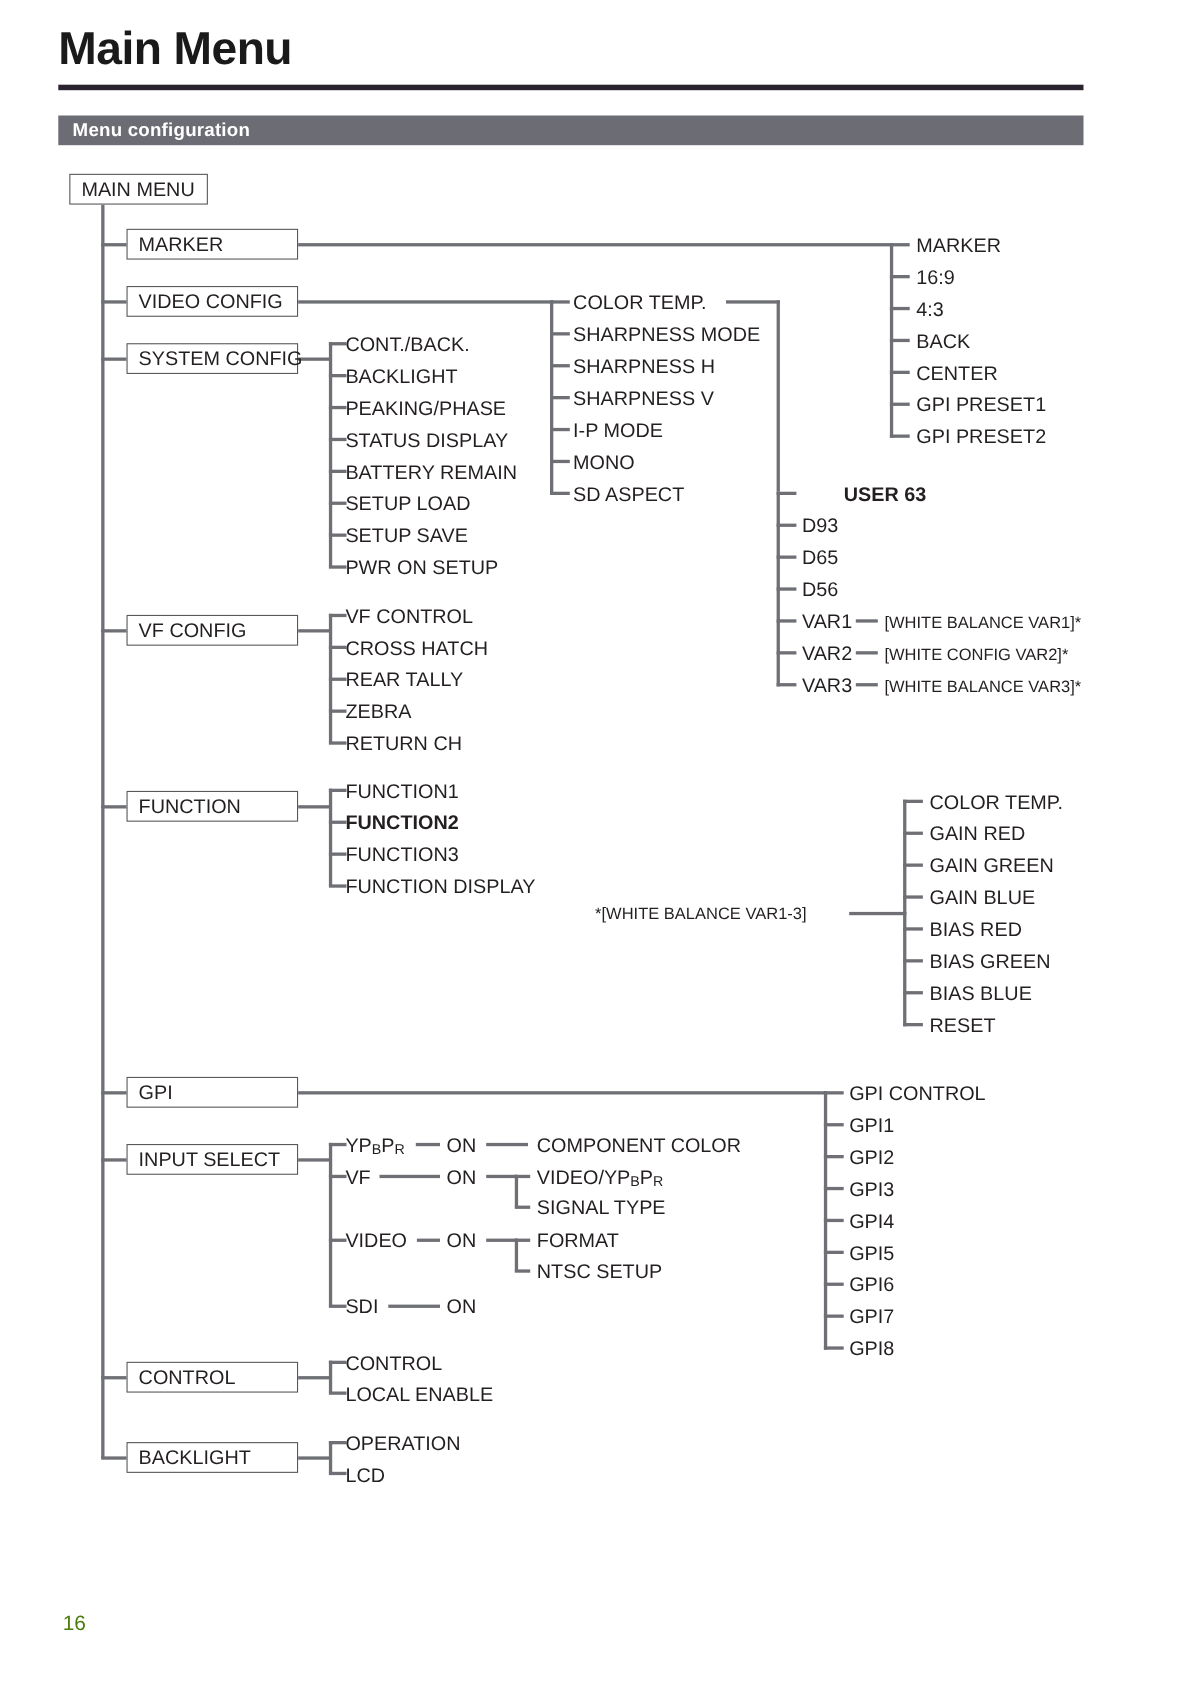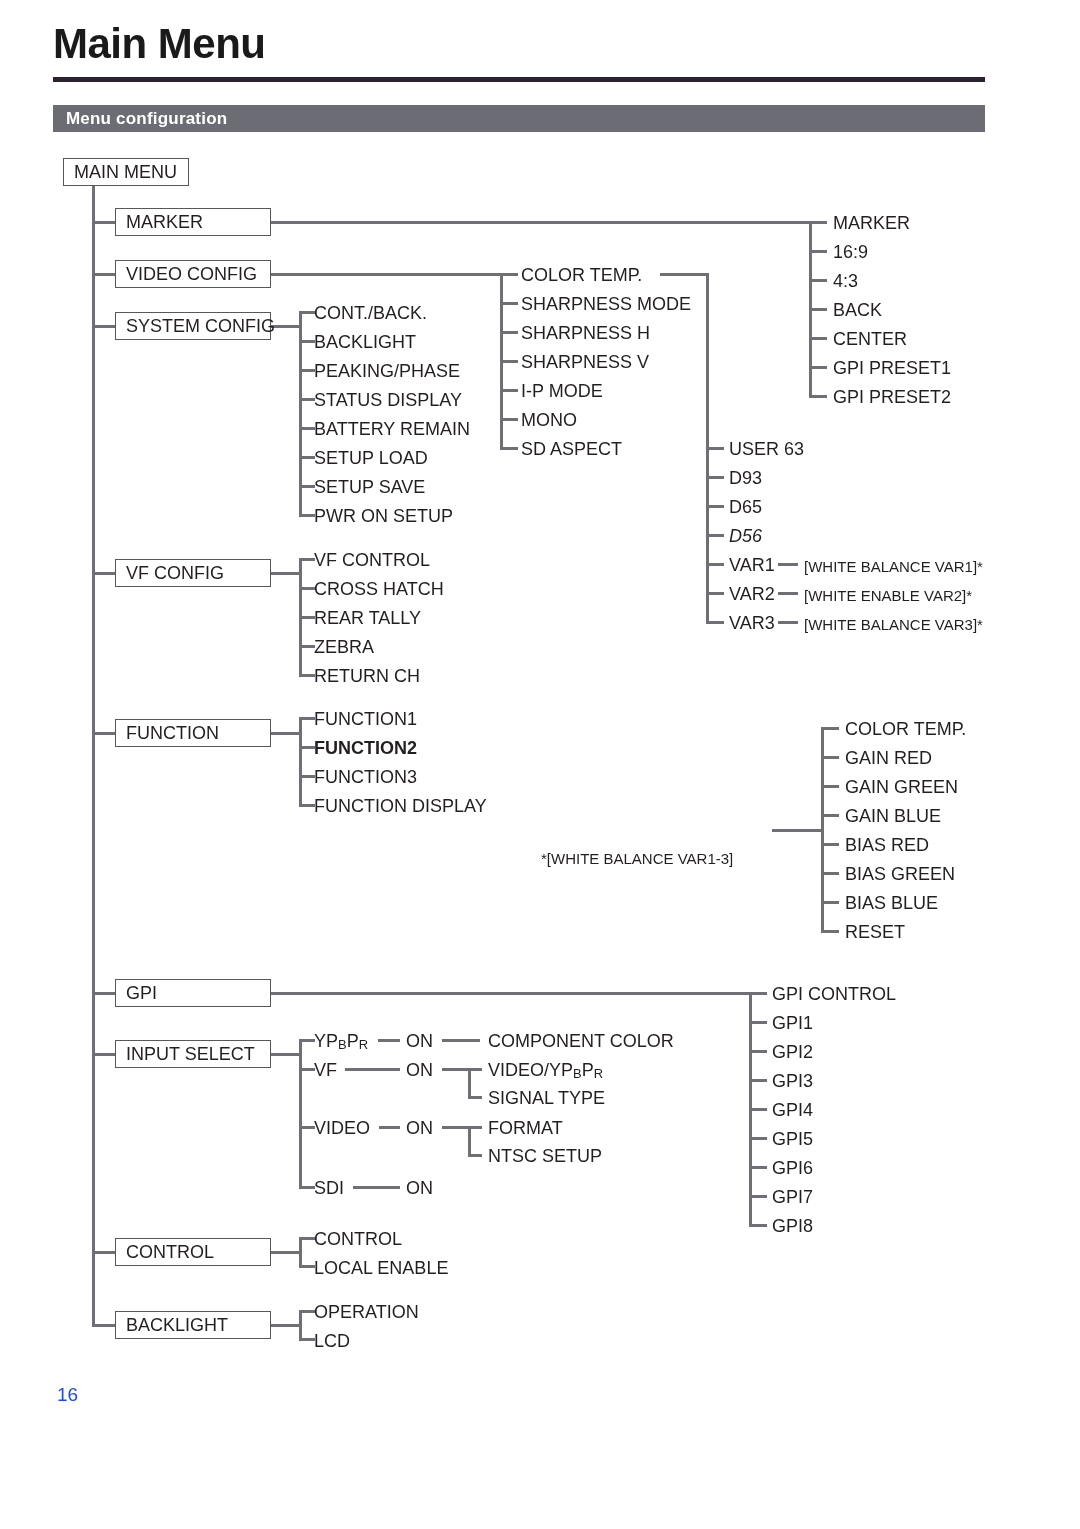--- a/index.html
+++ b/index.html
@@ -26,22 +26,22 @@
   #section-bar {
     position:absolute; left:53px; top:105px;
     width:932px; height:27px; background:#6c6d74;
   }
   #section-bar-label {
     position:absolute; left:13px; top:4px;
     font-size:17px; font-weight:bold; color:#ffffff;
     letter-spacing:0.2px;
   }
   #page-number {
-    position:absolute; left:57px; top:1384px;
-    font-size:19px; color:#1d4ed8;
+    position:absolute; left:57px; top:1466px;
+    font-size:19px; color:#4d7c0f;
   }
 
   
   #diagram {
     position:absolute; left:0; top:0; width:1080px; height:1529px;
   }
 
   
   .node-box {
     position:absolute;
@@ -146,33 +146,33 @@
   <div class="hline" style="left:660px; top:273px; width:49px;"></div>
   <div class="vline" style="left:706px; top:273px; height:174px;"></div>
   <div class="vline" style="left:706px; top:447px; height:177px;"></div>
   <div class="hline" style="left:706px; top:447px; width:18px;"></div>
   <div class="hline" style="left:706px; top:476px; width:18px;"></div>
   <div class="hline" style="left:706px; top:505px; width:18px;"></div>
   <div class="hline" style="left:706px; top:534px; width:18px;"></div>
   <div class="hline" style="left:706px; top:563px; width:18px;"></div>
   <div class="hline" style="left:706px; top:592px; width:18px;"></div>
   <div class="hline" style="left:706px; top:621px; width:18px;"></div>
-  <div class="leaf" style="left:729px; top:440px;">USER  63</div>
+  <div class="leaf" style="left:767px; top:440px;font-weight:bold;">USER  63</div>
   <div class="leaf" style="left:729px; top:469px;">D93</div>
   <div class="leaf" style="left:729px; top:498px;">D65</div>
-  <div class="leaf" style="left:729px; top:527px;font-style:italic;">D56</div>
+  <div class="leaf" style="left:729px; top:527px;">D56</div>
   <div class="leaf" style="left:729px; top:556px;">VAR1</div>
   <div class="leaf" style="left:729px; top:585px;">VAR2</div>
   <div class="leaf" style="left:729px; top:614px;">VAR3</div>
 
   <div class="hline" style="left:778px; top:563px; width:20px;"></div>
   <div class="hline" style="left:778px; top:592px; width:20px;"></div>
   <div class="hline" style="left:778px; top:621px; width:20px;"></div>
   <div class="leaf small" style="left:804px; top:558px;">[WHITE BALANCE VAR1]*</div>
-  <div class="leaf small" style="left:804px; top:587px;">[WHITE ENABLE VAR2]*</div>
+  <div class="leaf small" style="left:804px; top:587px;">[WHITE CONFIG VAR2]*</div>
   <div class="leaf small" style="left:804px; top:616px;">[WHITE BALANCE VAR3]*</div>
 
   <div class="hline" style="left:271px; top:325px; width:30px;"></div>
   <div class="vline" style="left:299px; top:311px; height:204px;"></div>
   <div class="hline" style="left:299px; top:311px; width:16px;"></div>
   <div class="hline" style="left:299px; top:340px; width:16px;"></div>
   <div class="hline" style="left:299px; top:369px; width:16px;"></div>
   <div class="hline" style="left:299px; top:398px; width:16px;"></div>
   <div class="hline" style="left:299px; top:427px; width:16px;"></div>
   <div class="hline" style="left:299px; top:456px; width:16px;"></div>
@@ -204,21 +204,21 @@
   <div class="vline" style="left:299px; top:717px; height:88px;"></div>
   <div class="hline" style="left:299px; top:717px; width:16px;"></div>
   <div class="hline" style="left:299px; top:746px; width:16px;"></div>
   <div class="hline" style="left:299px; top:775px; width:16px;"></div>
   <div class="hline" style="left:299px; top:804px; width:16px;"></div>
   <div class="leaf" style="left:314px; top:710px;">FUNCTION1</div>
   <div class="leaf" style="left:314px; top:739px;font-weight:bold;">FUNCTION2</div>
   <div class="leaf" style="left:314px; top:768px;">FUNCTION3</div>
   <div class="leaf" style="left:314px; top:797px;">FUNCTION DISPLAY</div>
 
-  <div class="leaf small" style="left:541px; top:822px;margin-top:28px;">*[WHITE BALANCE VAR1-3]</div>
+  <div class="leaf small" style="left:541px; top:822px;">*[WHITE BALANCE VAR1-3]</div>
   <div class="hline" style="left:772px; top:829px; width:52px;"></div>
   <div class="vline" style="left:821px; top:727px; height:206px;"></div>
   <div class="hline" style="left:821px; top:727px; width:18px;"></div>
   <div class="hline" style="left:821px; top:756px; width:18px;"></div>
   <div class="hline" style="left:821px; top:785px; width:18px;"></div>
   <div class="hline" style="left:821px; top:814px; width:18px;"></div>
   <div class="hline" style="left:821px; top:843px; width:18px;"></div>
   <div class="hline" style="left:821px; top:872px; width:18px;"></div>
   <div class="hline" style="left:821px; top:901px; width:18px;"></div>
   <div class="hline" style="left:821px; top:930px; width:18px;"></div>

